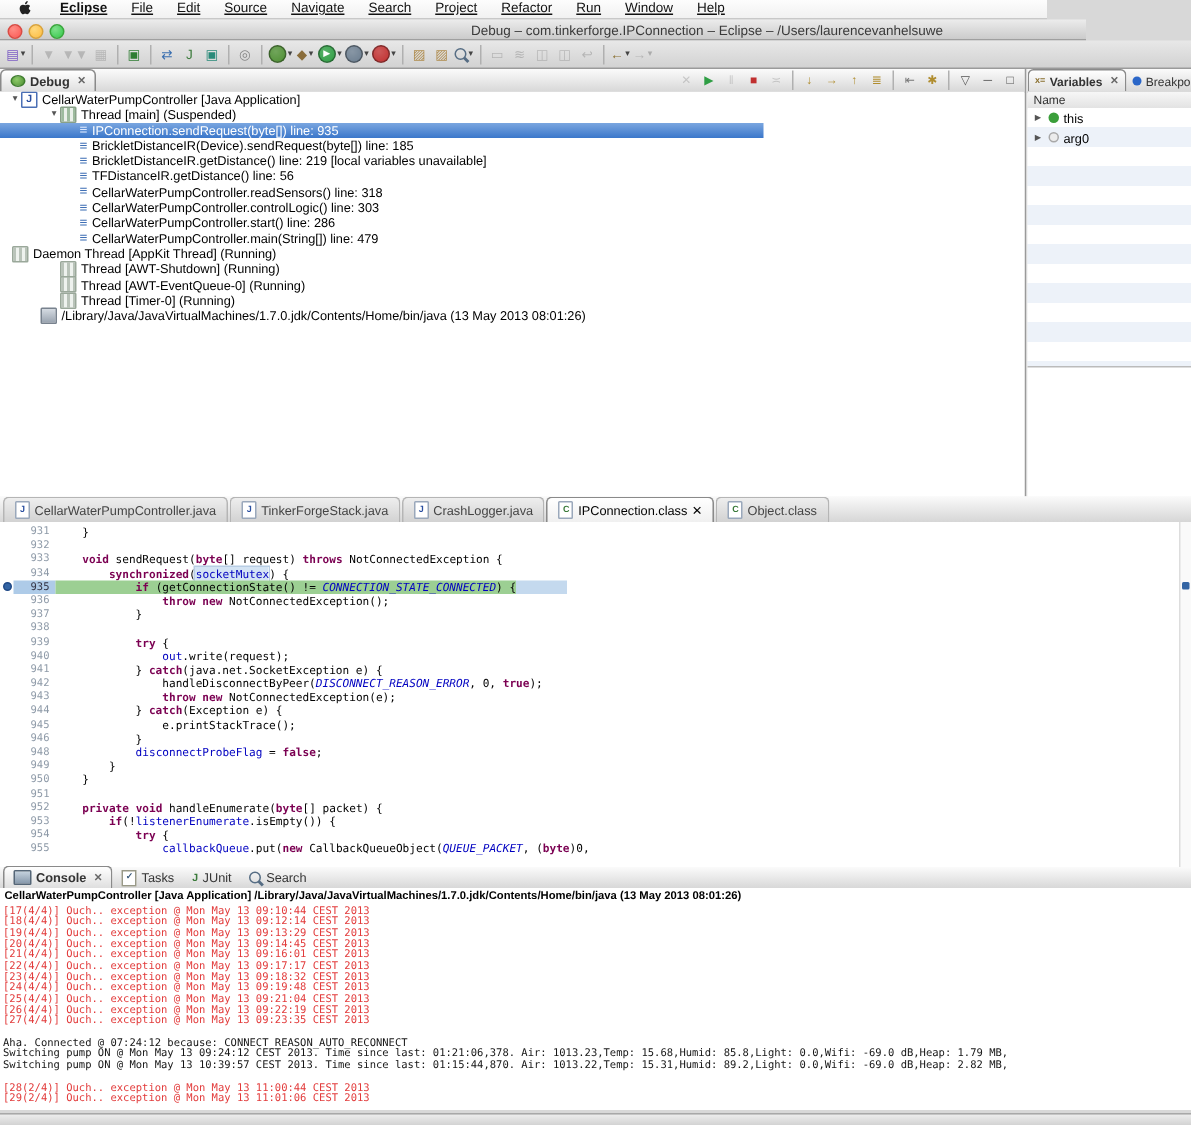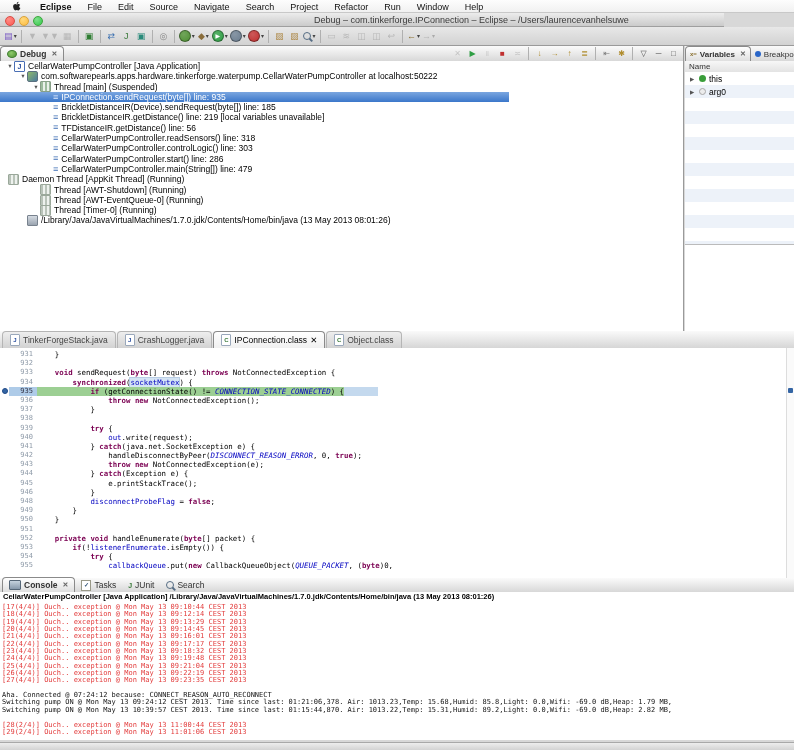--- a/index.html
+++ b/index.html
@@ -1,20 +1,20 @@
 <!DOCTYPE html>
 <html><head>
 <meta charset="utf-8">
 <style>
   html,body{margin:0;padding:0;background:#d6d6d6;}
   #app{position:relative;width:794px;height:750px;overflow:hidden;background:#d8d8d8;
        font-family:"Liberation Sans",sans-serif;-webkit-font-smoothing:antialiased;}
   
-  #menubar{position:absolute;left:0;top:0;width:794px;height:12px;background:linear-gradient(#fdfdfd,#f1f1f1);
-           border-bottom:1px solid #c8c8c8;display:flex;align-items:flex-end;font-size:9px;color:#111;}
+  #menubar{position:absolute;left:0;top:0;width:698px;height:12px;background:linear-gradient(#fdfdfd,#f1f1f1);
+           border-bottom:1px solid #c8c8c8;display:flex;align-items:flex-start;font-size:9px;color:#111;text-decoration:underline;}
   #menubar .apple{margin:0 10px 0 12px;display:inline-flex;}
   #menubar .mitem{padding:0 8px;}
   #menubar .mitem.app{font-weight:bold;}
   
   #titlebar{position:absolute;left:0;top:13px;width:724px;height:13px;background:linear-gradient(#ececec,#cbcbcb);
             border-bottom:1px solid #9f9f9f;}
   .tl{position:absolute;top:3px;width:8px;height:8px;border-radius:50%;}
   #tl-close{left:5px;background:radial-gradient(circle at 35% 30%,#ff8d85,#fc5753);border:0.5px solid #d94c44;}
   #tl-min{left:19px;background:radial-gradient(circle at 35% 30%,#ffd97e,#fdbc40);border:0.5px solid #d9a33c;}
   #tl-zoom{left:33px;background:radial-gradient(circle at 35% 30%,#7fe08b,#34c84a);border:0.5px solid #3aa73c;}
@@ -279,25 +279,20 @@
             <span class="gl" style="color: rgb(85, 85, 85);">□</span>
           </span>
         </div>
     </div>
     <div id="debugtree">
         <div class="trow" style="padding-left: 6px;">
           <span class="exp">▼</span>
           <span class="tico mi-japp">J</span>
           <span>CellarWaterPumpController [Java Application]</span>
         </div>
-        <div class="trow" style="padding-left: 19px;">
-          <span class="exp">▼</span>
-          <span class="tico mi-jvm"></span>
-          <span>com.softwarepearls.apps.hardware.tinkerforge.waterpump.CellarWaterPumpController at localhost:50222</span>
-        </div>
         <div class="trow" style="padding-left: 32px;">
           <span class="exp">▼</span>
           <span class="tico mi-thread"></span>
           <span>Thread [main] (Suspended)</span>
         </div>
         <div class="trow selected" style="padding-left: 45px;">
           <span class="exp"></span>
           <span class="tico mi-frame">≡</span>
           <span>IPConnection.sendRequest(byte[]) line: 935</span>
         </div>
@@ -387,20 +382,24 @@
           <span class="exp">▶</span>
           <span class="mi-local"></span>
           <span>arg0</span>
         </div>
       </div>
     <div id="varsdetail"></div>
   </div>
 
   <div id="editor">
     <div id="editortabs">
+        <span class="etab">
+          <span class="fi" style="color: rgb(42, 79, 160);">J</span>
+          <span>CellarWaterPumpController.java</span>
+        </span>
         <span class="etab">
           <span class="fi" style="color: rgb(42, 79, 160);">J</span>
           <span>TinkerForgeStack.java</span>
         </span>
         <span class="etab">
           <span class="fi" style="color: rgb(42, 79, 160);">J</span>
           <span>CrashLogger.java</span>
         </span>
         <span class="etab sel">
           <span class="fi" style="color: rgb(58, 122, 58);">C</span>

